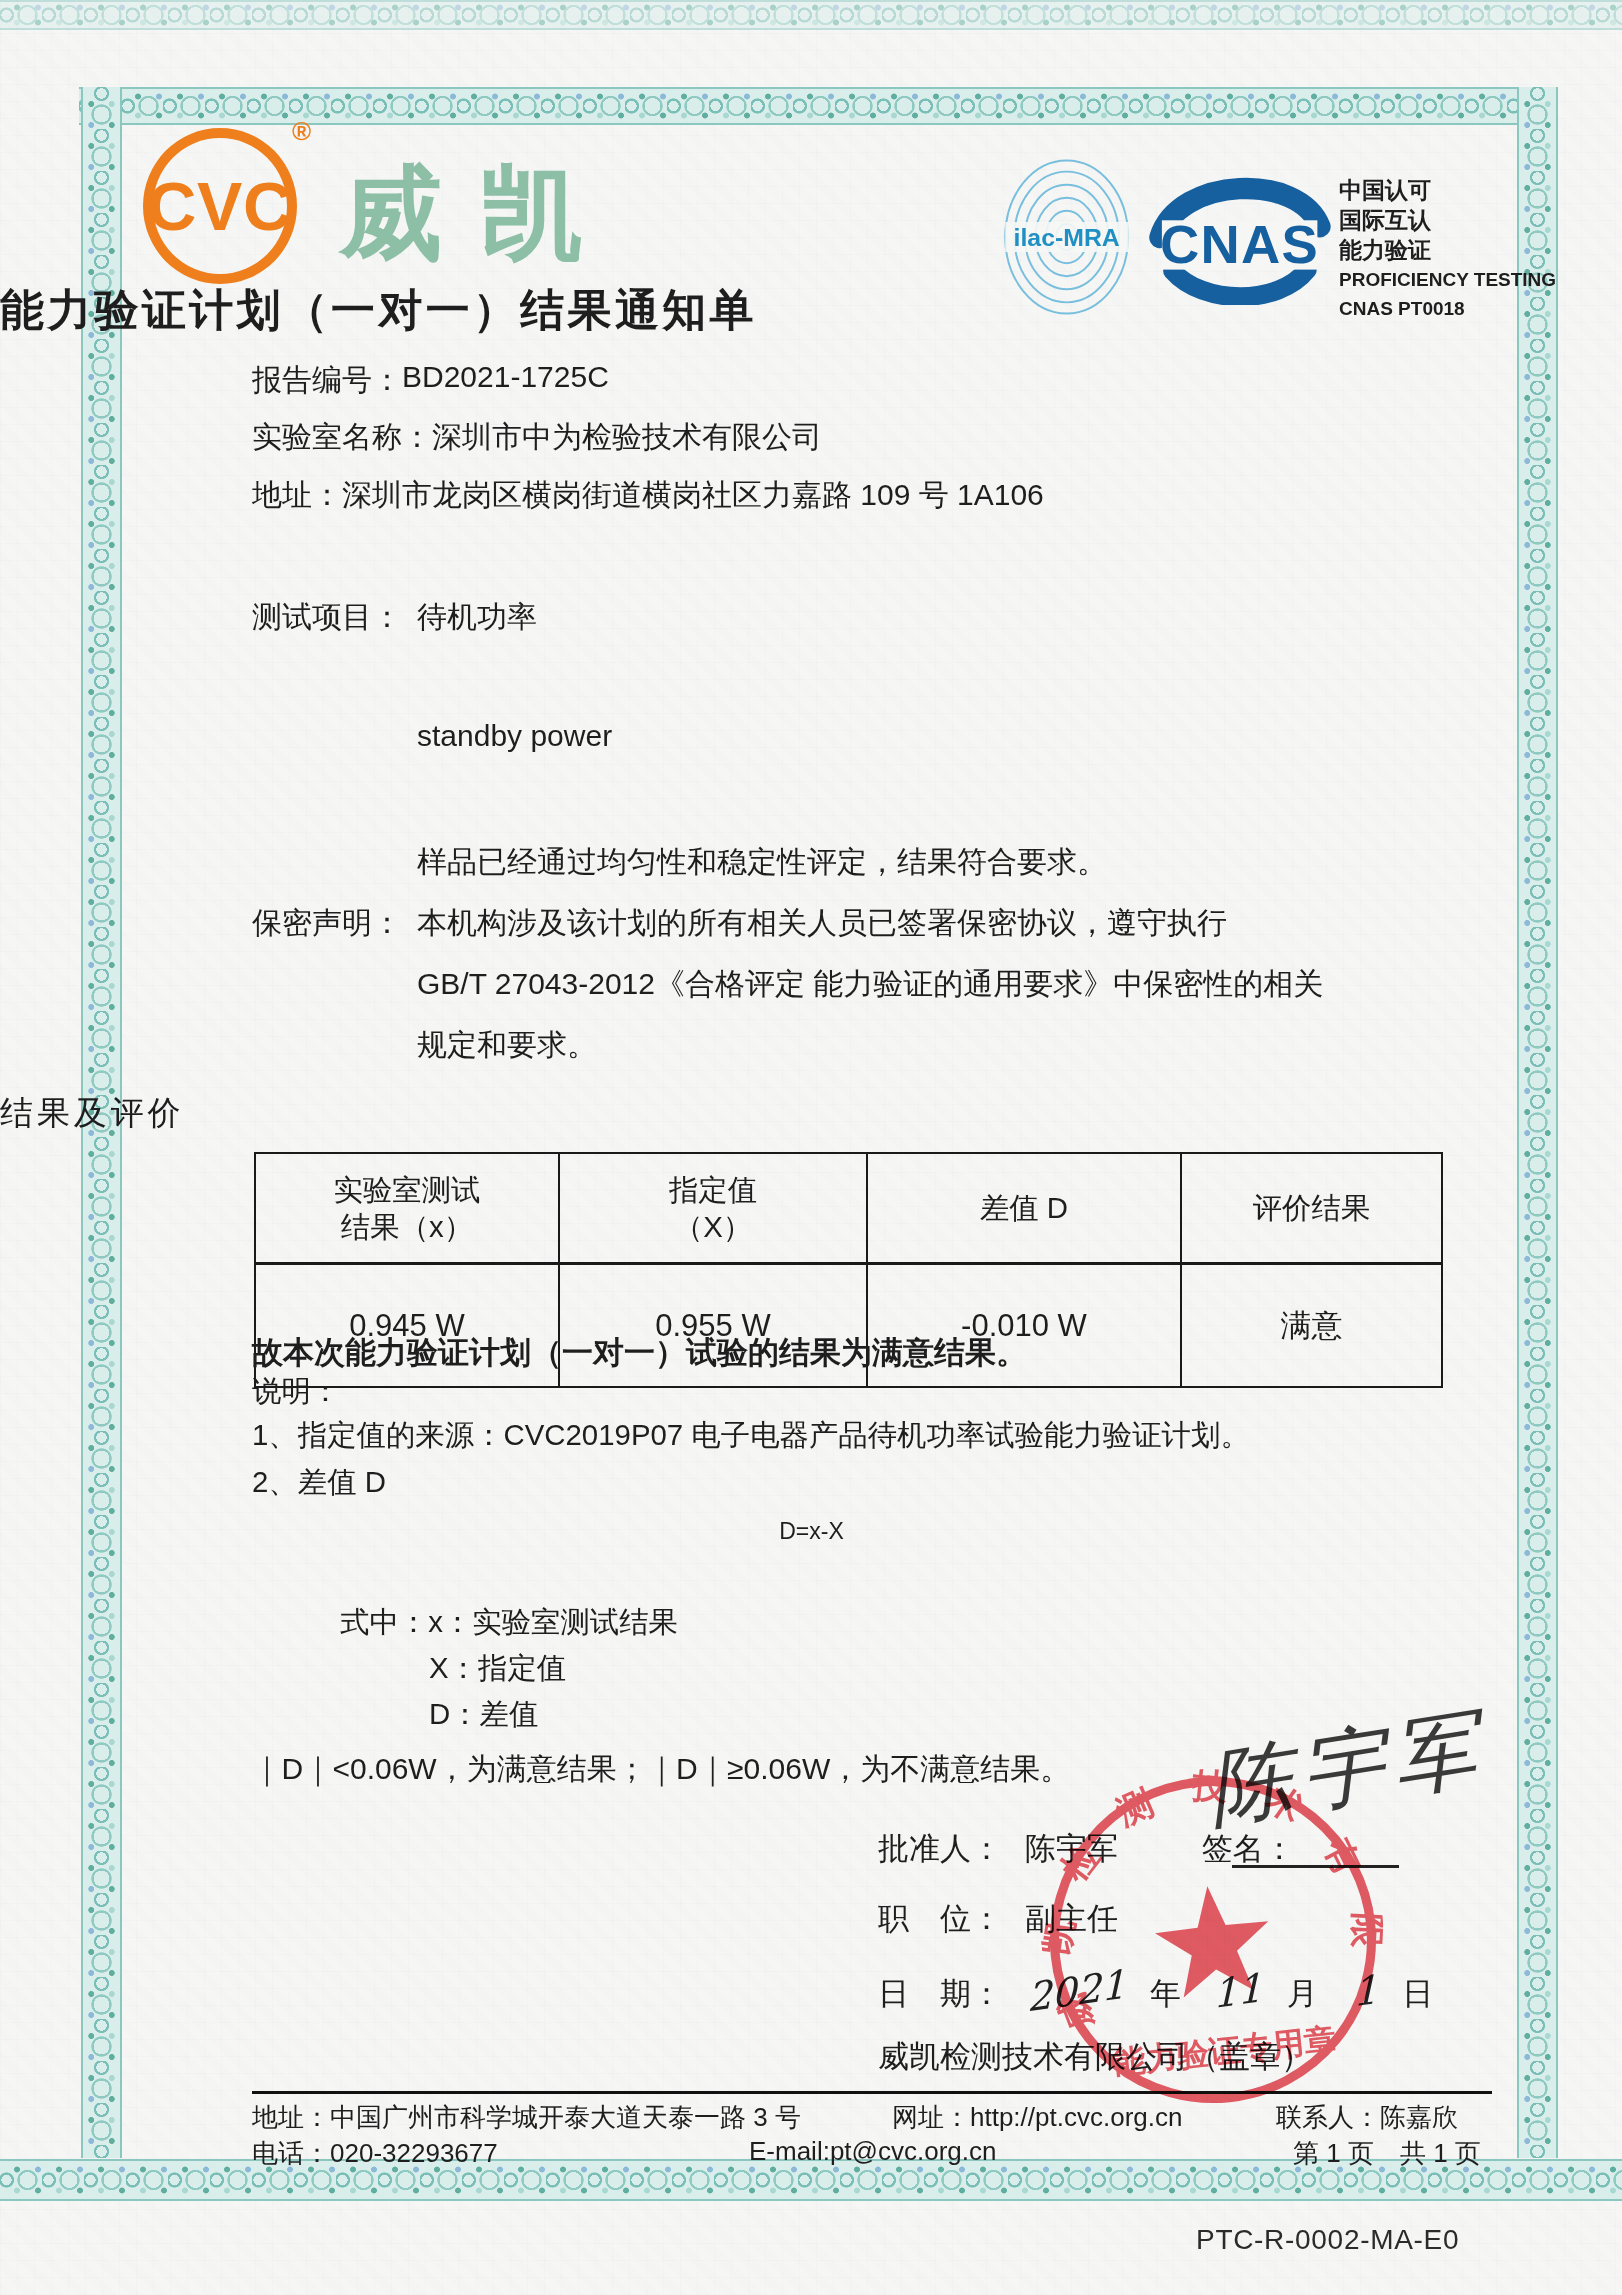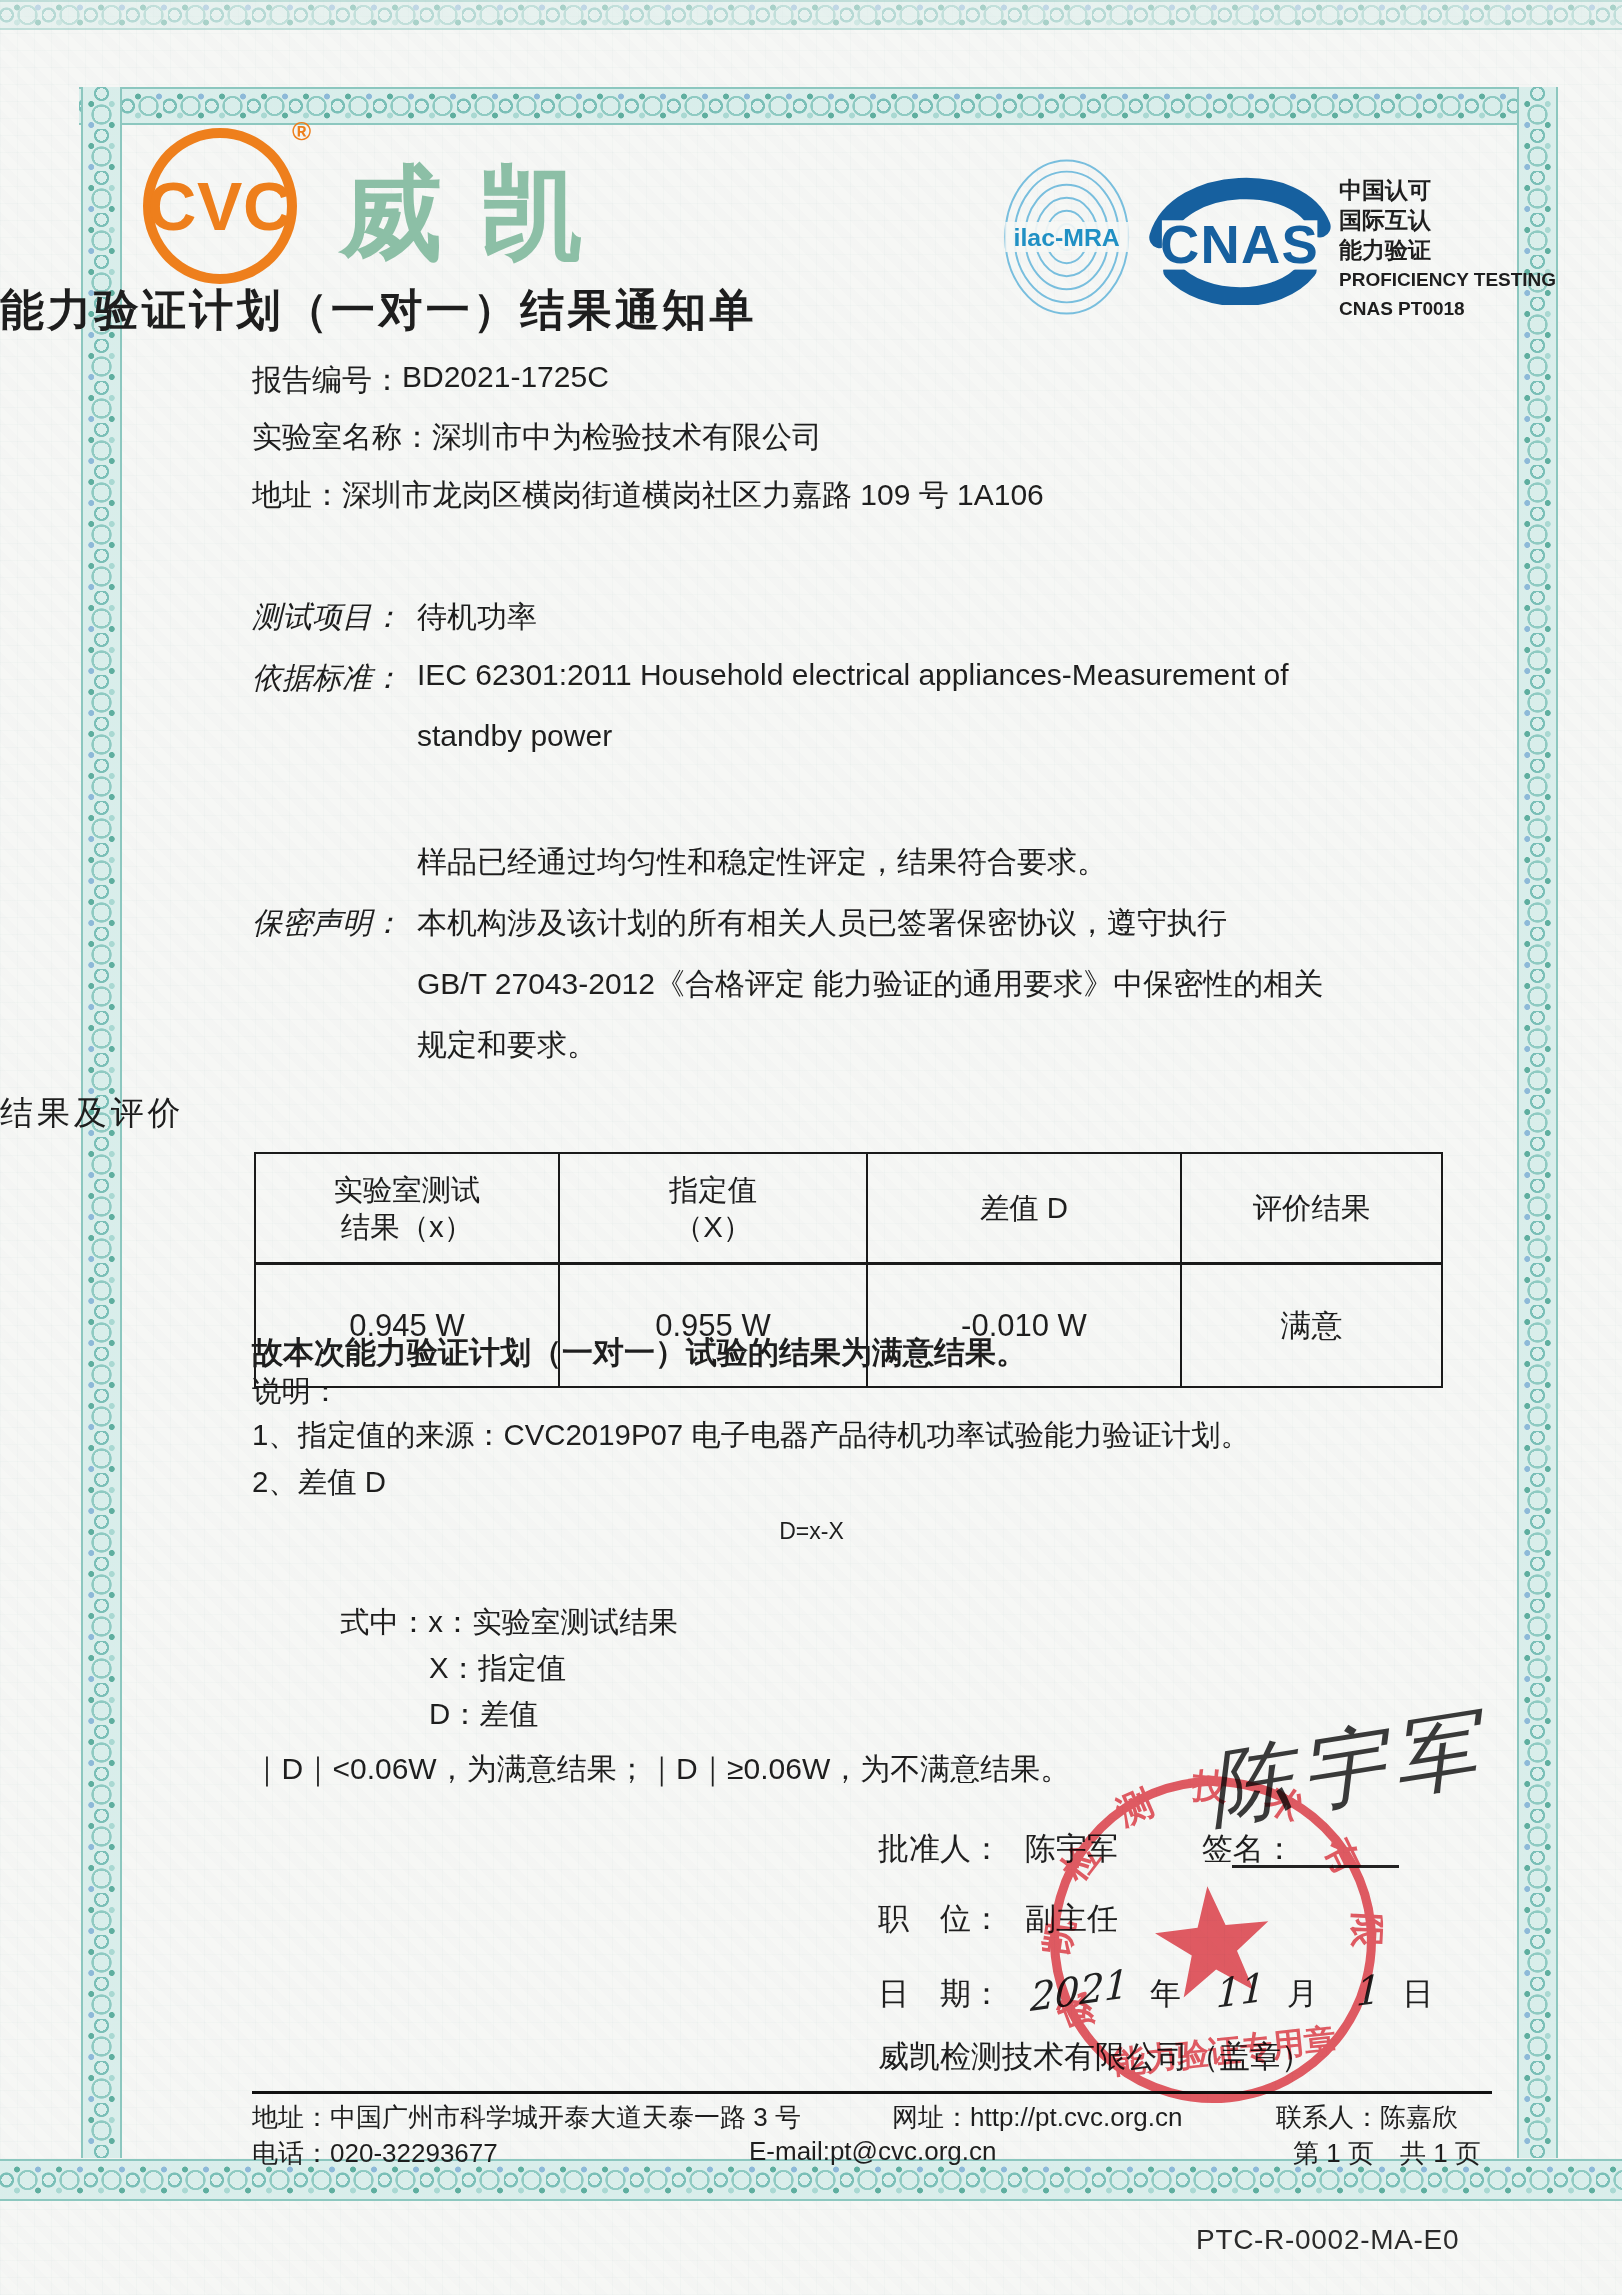--- a/index.html
+++ b/index.html
@@ -54,21 +54,21 @@
   .ilac { position:absolute; left:1000px; top:159px; width:134px; height:156px; }
   .cnas { position:absolute; left:1144px; top:171px; width:190px; height:134px; }
   .accred { position:absolute; left:1339px; top:175px; width:262px; line-height:30px; }
   .accred .zh { font-size:23px; font-weight:bold; }
   .accred .en { font-size:19px; font-weight:bold; line-height:29px; }
   
   .title { position:absolute; left:0; top:281px; width:1623px; text-align:left;
            font-size:44px; font-weight:bold; letter-spacing:3.3px; }
   .row { position:absolute; left:252px; white-space:nowrap; font-size:30px; display:flex; }
   .row .lbl { flex:0 0 auto; }
-  .row .lbl-w { flex:0 0 165px;font-style:italic; }
+  .row .lbl-w { flex:0 0 165px; }
   .heading { position:absolute; left:0; width:1323px; text-align:left; font-size:33px; letter-spacing:3.9px; }
   .rtable { position:absolute; left:254px; top:1152px; width:1189px; border-collapse:collapse; table-layout:fixed; }
   .rtable td { border:2.6px solid #1a1a1a; text-align:center; vertical-align:middle; font-size:29.4px; line-height:37px; }
   .rtable .hrow td { height:110px; border-bottom-width:3.9px; }
   .rtable .vrow td { height:124px; font-size:31px; }
   .bold { font-weight:bold; }
   .center-line { position:absolute; left:0; width:1623px; text-align:center; font-size:23px; }
   
   .appr { position:absolute; left:878px; white-space:nowrap; font-size:31px; z-index:2; }
   .hand { display:inline-block; font-family:"DejaVu Serif","Liberation Serif",serif; font-style:italic;
@@ -140,24 +140,20 @@
     <span>深圳市中为检验技术有限公司</span>
   </div>
   <div class="row" style="top:475px;">
     <span class="lbl">地址：</span>
     <span>深圳市龙岗区横岗街道横岗社区力嘉路 109 号 1A106</span>
   </div>
 
   <div class="row" style="top:597px;">
     <span class="lbl-w">测试项目：</span>
     <span>待机功率</span>
-  </div>
-  <div class="row" style="top:658px;">
-    <span class="lbl-w">依据标准：</span>
-    <span>IEC 62301:2011 Household electrical appliances-Measurement of</span>
   </div>
   <div class="row" style="top:719px; left:417px;">
     <span>standby power</span>
   </div>
   <div class="row" style="top:842px; left:417px;">
     <span>样品已经通过均匀性和稳定性评定，结果符合要求。</span>
   </div>
   <div class="row" style="top:903px;justify-content:space-between;">
     <span class="lbl-w">保密声明：</span>
     <span>本机构涉及该计划的所有相关人员已签署保密协议，遵守执行</span>

